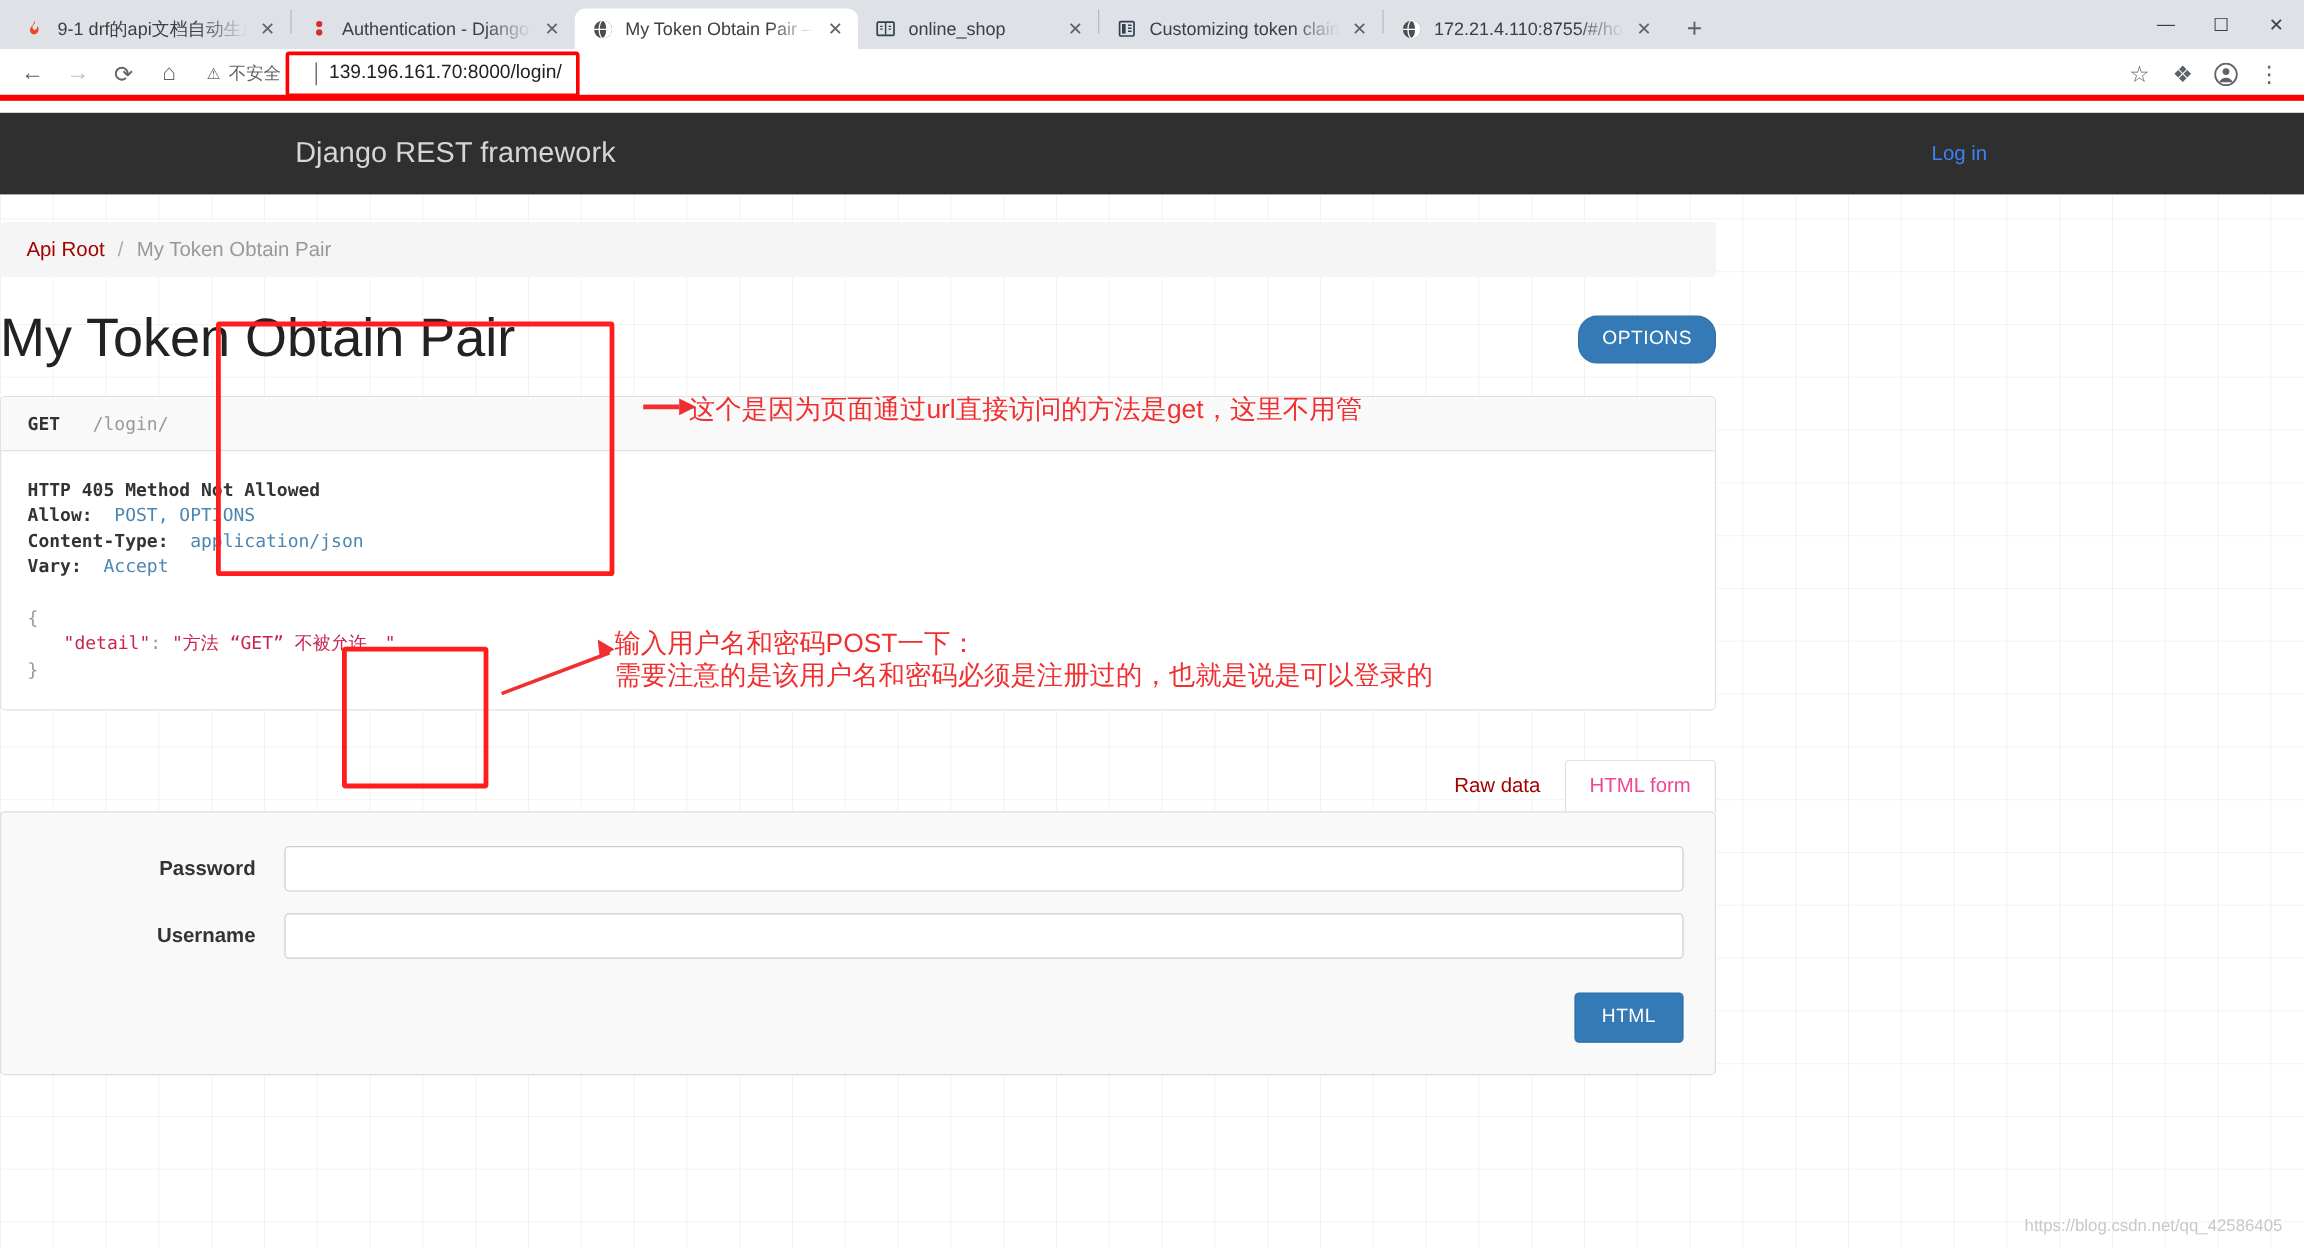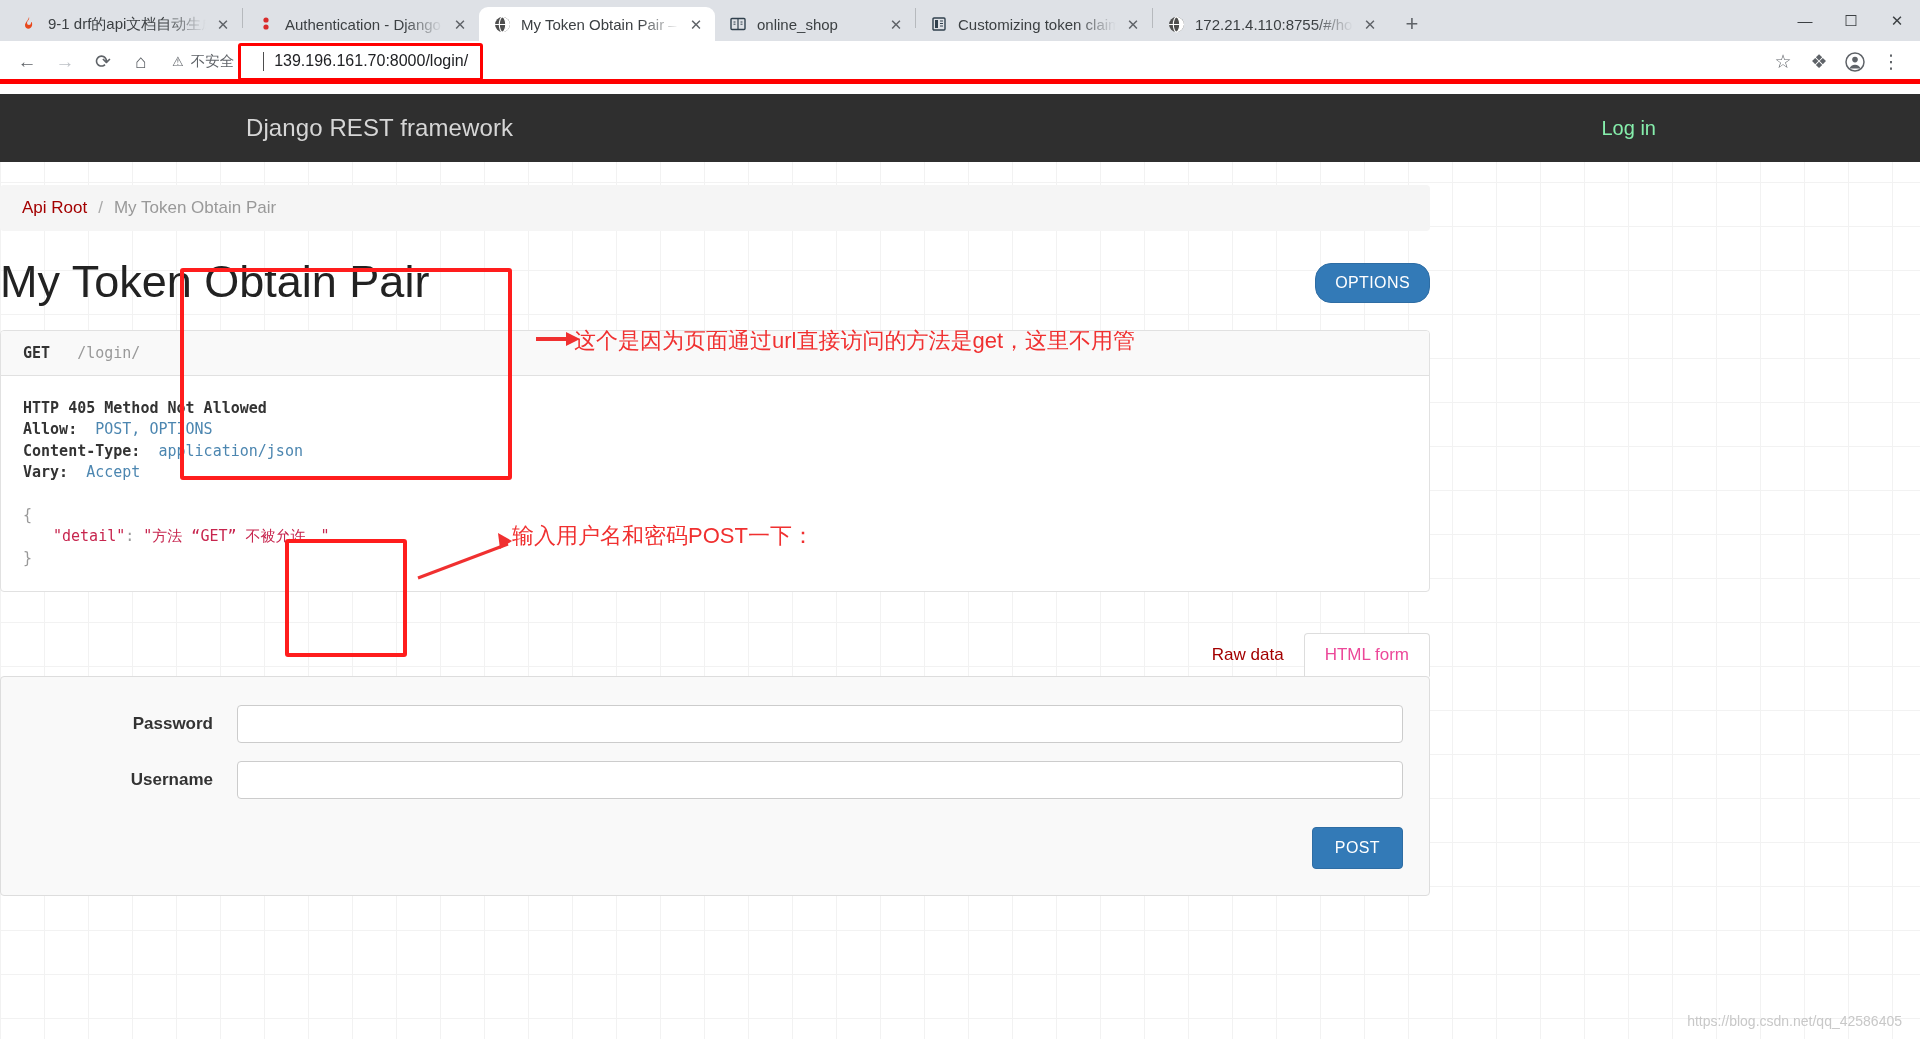--- a/index.html
+++ b/index.html
@@ -115,21 +115,21 @@
     background-size: 44px 44px;
   }
   .navbar {
     height: 68px; background: #2f2f2f; display:flex; align-items:center;
     padding: 0 36px;
     margin-top: 12px;
   }
   .brand {
     color:#d6d6d6; font-size: 24px; margin-left: 210px; letter-spacing: .1px;
   }
-  .login-link { color:#86efac; font-size:20px; margin-left:auto; margin-right:228px; }
+  .login-link { color:#3b82f6; font-size:17px; margin-left:auto; margin-right:228px; }
 
   .content { padding: 0 0 0 0; }
   .container { width: 1430px; }
 
   .breadcrumb {
     background:#f5f5f5; border-radius:4px; padding: 13px 22px;
     margin-top: 23px; font-size: 17px; display:flex; align-items:center;
   }
   .breadcrumb a { color:#a30000; text-decoration:none; }
   .breadcrumb .sep { color:#aaa; margin: 0 11px; }
@@ -393,21 +393,21 @@
         <div class="form-panel">
           <div class="form-row">
             <div class="form-label">Password</div>
             <input class="form-input" type="password" placeholder="" style="">
           </div>
           <div class="form-row">
             <div class="form-label">Username</div>
             <input class="form-input" type="text" placeholder="" style="">
           </div>
           <div class="post-row">
-            <button class="post-btn">POST</button>
+            <button class="post-btn">HTML</button>
           </div>
         </div>
 
       </div>
     </div>
 
     <div class="anno-rect" style="left:180px; top:174px; width:332px; height:212px;"></div>
 
     <div class="anno-rect" style="left:285px; top:445px; width:122px; height:118px;"></div>
 
@@ -416,20 +416,21 @@
       <line x1="536" y1="245" x2="566" y2="245" stroke="#f03030" stroke-width="4"></line>
       <polygon points="566,238 580,245 566,252" fill="#f03030"></polygon>
 
       <line x1="508" y1="450" x2="418" y2="484" stroke="#f03030" stroke-width="3"></line>
       <polygon points="498,439 512,447 500,455" fill="#f03030"></polygon>
     </svg>
 
     <div class="anno-text" style="left:574px; top:232px;">这个是因为页面通过url直接访问的方法是get，这里不用管</div>
 
     <div class="anno-text" style="left:512px; top:427px;">输入用户名和密码POST一下：</div>
+    <div class="anno-text" style="left:512px; top:454px;">需要注意的是该用户名和密码必须是注册过的，也就是说是可以登录的</div>
 
     <div class="watermark">https://blog.csdn.net/qq_42586405</div>
 
     <div class="bottom-bar">
       <div class="thumb"></div>
     </div>
   </div>
 </div>
 
 </body></html>

